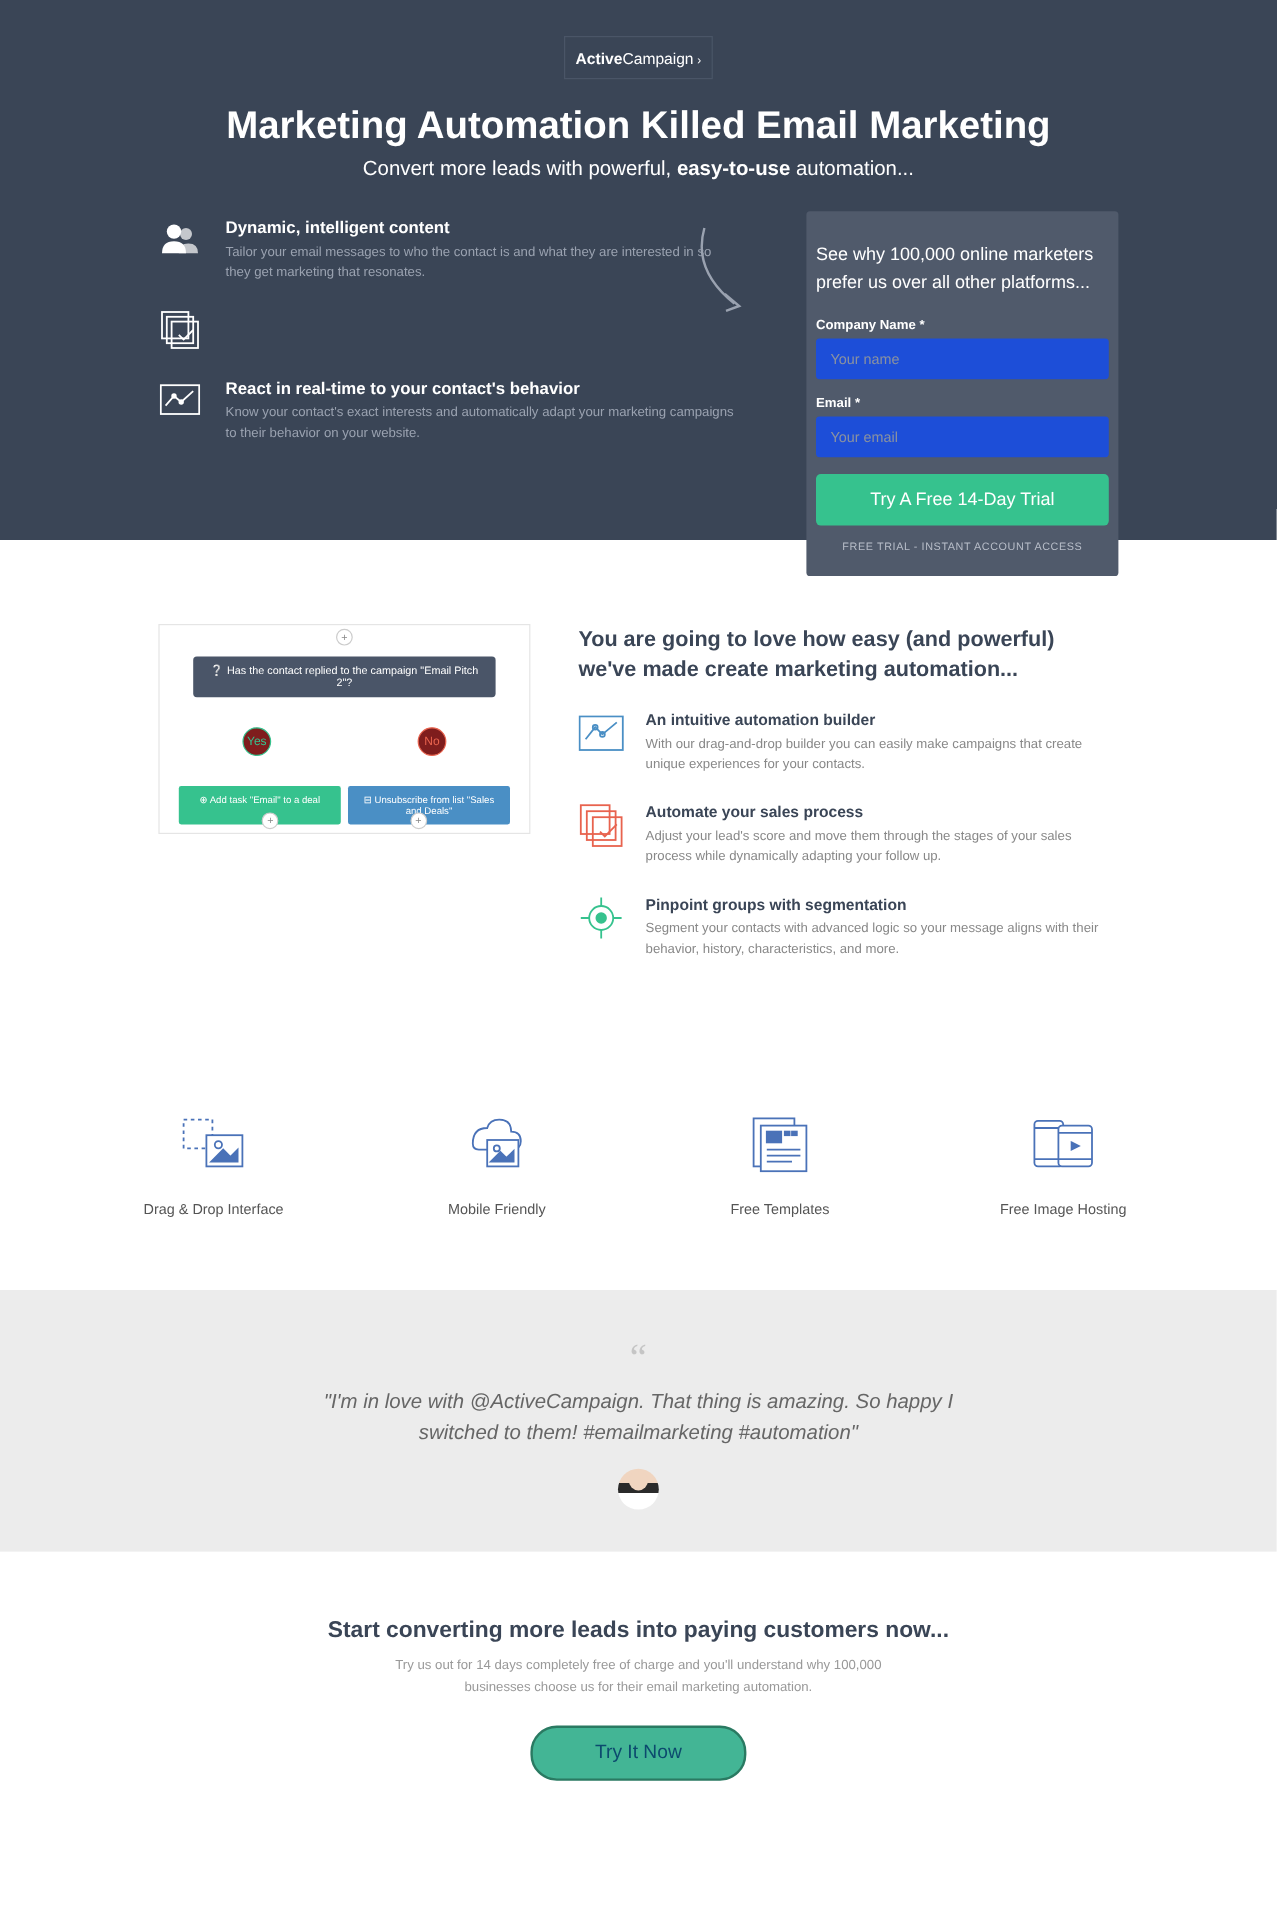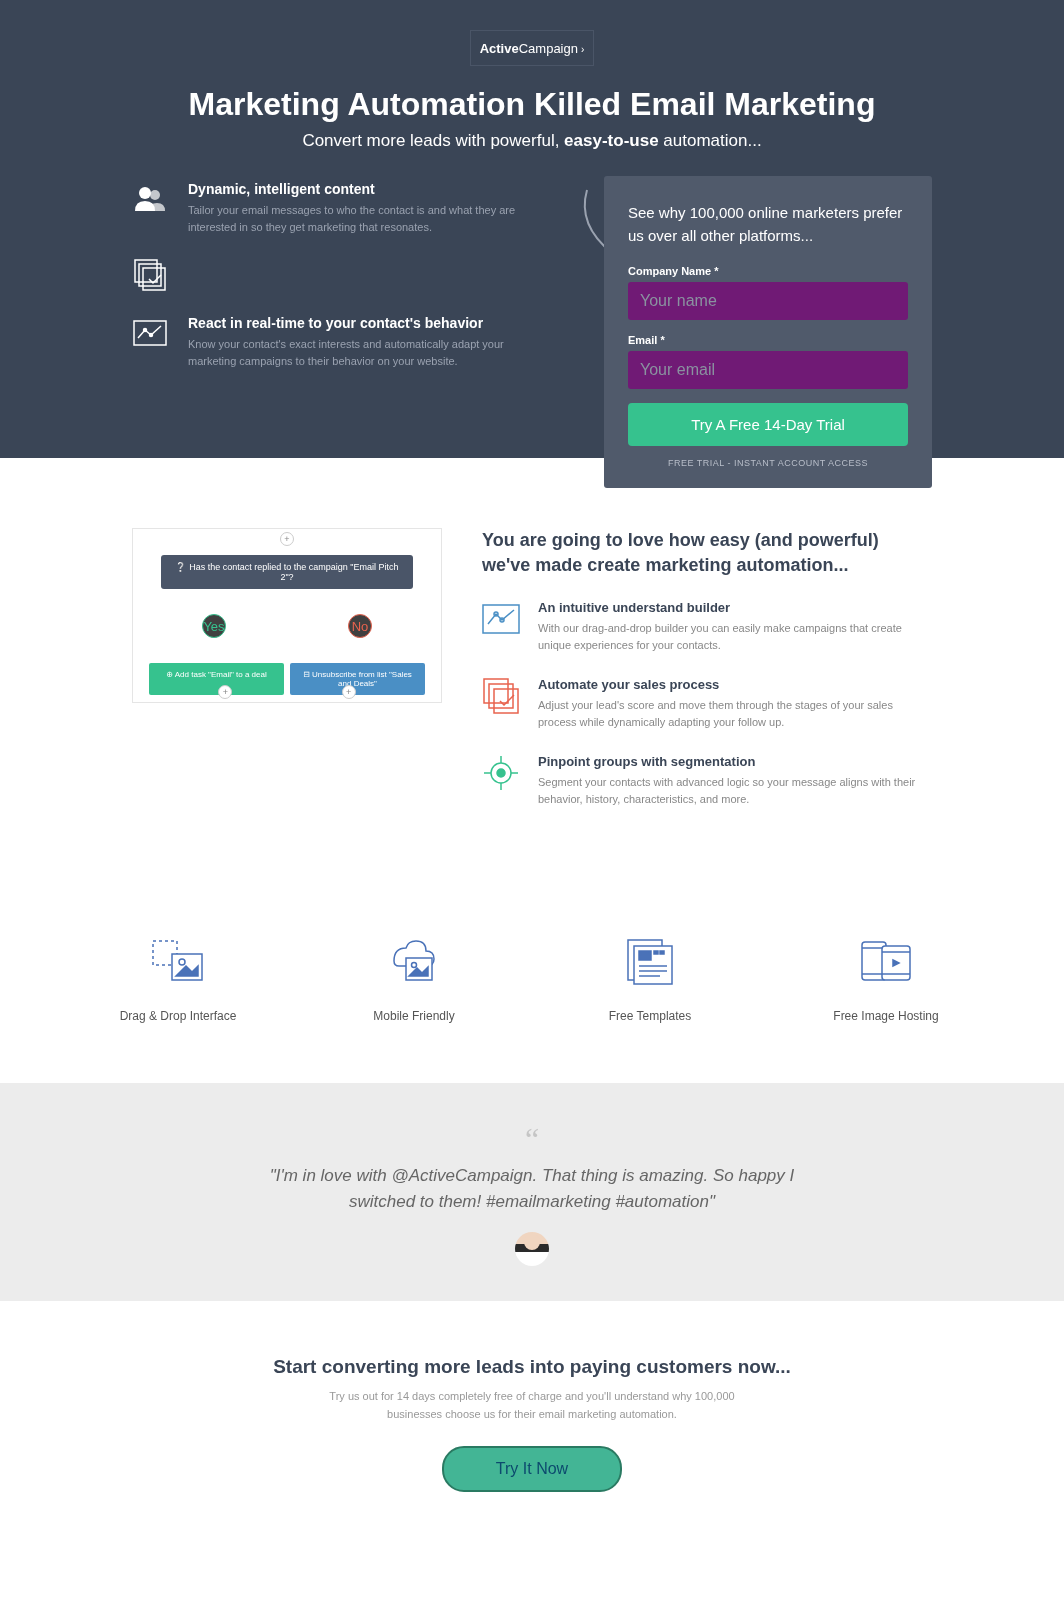--- a/index.html
+++ b/index.html
@@ -14,34 +14,34 @@
 .subhead { text-align: center; font-size: 17px; color: #ffffff; margin-bottom: 30px; }
 .subhead .bold { font-weight: 700; }
 .arrow-svg { position: absolute; left: 440px; top: 155px; }
 .section-title { font-size: 17px; font-weight: 700; color: #fff; margin: 30px 0 20px; }
 .hero-cols { display: flex; gap: 60px; align-items: flex-start; }
 .hero-left { flex: 1; padding-bottom: 40px; }
 .feature-row { display: flex; gap: 20px; margin-bottom: 22px; }
 .feature-icon { width: 36px; height: 36px; flex-shrink: 0; display: flex; align-items: center; justify-content: center; }
 .feature-text h4 { font-size: 14px; font-weight: 600; color: #fff; margin-bottom: 5px; }
 .feature-text p { font-size: 11px; color: #9aa2b0; line-height: 1.5; }
-.form-card { width: 328px; background: #505a6b; padding: 26px 24px 20px; border-radius: 3px; margin-top: -5px; margin-bottom: -30px; position: relative; z-index: 5; }
+.form-card { width: 260px; background: #505a6b; padding: 26px 8px 20px; border-radius: 3px; margin-top: -5px; margin-bottom: -30px; position: relative; z-index: 5; }
 .form-title { font-size: 15px; color: #fff; line-height: 1.5; margin-bottom: 18px; }
 .form-label { font-size: 11px; color: #fff; font-weight: 600; margin-bottom: 5px; display: block; }
-.form-input { width: 100%; background: #701a75; border: none; padding: 10px 12px; color: #fff; font-size: 16px; border-radius: 3px; margin-bottom: 14px; }
+.form-input { width: 100%; background: #1d4ed8; border: none; padding: 10px 12px; color: #fff; font-size: 12px; border-radius: 3px; margin-bottom: 14px; }
 .form-input::placeholder { color: #8a92a0; }
 .trial-btn { width: 100%; background: #36c28e; color: #fff; border: none; padding: 13px; font-size: 15px; border-radius: 4px; cursor: pointer; }
 .form-note { text-align: center; font-size: 9px; color: #b8bec9; margin-top: 12px; letter-spacing: 0.5px; }
 .love-section { padding: 70px 0 50px; }
 .love-cols { display: flex; gap: 40px; align-items: flex-start; }
 .flow-img { width: 310px; height: 175px; background: #fff; border: 1px solid #e5e5e5; padding: 8px; position: relative; }
 .flow-plus { position: absolute; width: 14px; height: 14px; border: 1px solid #ccc; border-radius: 50%; background: #fff; font-size: 9px; display: flex; align-items: center; justify-content: center; color: #888; left: 50%; transform: translateX(-50%); }
 .flow-q { background: #4a5568; color: #fff; font-size: 9px; padding: 7px 12px; border-radius: 3px; margin: 18px 20px 0; text-align: center; }
 .flow-branches { display: flex; justify-content: space-around; margin-top: 25px; }
-.flow-node { width: 24px; height: 24px; border-radius: 50%; border: 1px solid; display: flex; align-items: center; justify-content: center; font-size: 13px; background: #404040; }
+.flow-node { width: 24px; height: 24px; border-radius: 50%; border: 1px solid; display: flex; align-items: center; justify-content: center; font-size: 10px; background: #7f1d1d; }
 .flow-yes { border-color: #36c28e; color: #36c28e; }
 .flow-no { border-color: #e8634e; color: #e8634e; }
 .flow-actions { display: flex; gap: 6px; margin: 25px 8px 0; }
 .flow-action { flex: 1; padding: 7px; font-size: 8px; color: #fff; text-align: center; border-radius: 2px; }
 .flow-green { background: #36c28e; }
 .flow-blue { background: #4a8fc5; }
 .love-right { flex: 1; }
 .love-title { font-size: 18px; font-weight: 700; color: #3a4556; line-height: 1.4; margin-bottom: 22px; }
 .love-item { display: flex; gap: 18px; margin-bottom: 24px; }
 .love-icon { width: 38px; height: 38px; flex-shrink: 0; display: flex; align-items: center; justify-content: center; }
@@ -155,21 +155,21 @@
         <div class="love-item">
           <div class="love-icon">
               <svg width="38" height="30" viewBox="0 0 38 30" fill="none" stroke="#4a8fc5" stroke-width="1.5">
                 <rect x="1" y="1" width="36" height="28"></rect>
                 <path d="M6,20 L14,10 L20,16 L32,6"></path>
                 <circle cx="14" cy="10" r="2"></circle>
                 <circle cx="20" cy="16" r="2"></circle>
               </svg>
             </div>
           <div class="love-text">
-              <h5>An intuitive understand builder</h5>
+              <h5>An intuitive automation builder</h5>
               <p>With our drag-and-drop builder you can easily make campaigns that create unique experiences for your contacts.</p>
             </div>
         </div>
         <div class="love-item">
           <div class="love-icon">
               <svg width="38" height="38" viewBox="0 0 38 38" fill="none" stroke="#e8634e" stroke-width="1.5">
                 <rect x="2" y="2" width="24" height="24"></rect>
                 <rect x="7" y="7" width="24" height="24"></rect>
                 <rect x="12" y="12" width="24" height="24"></rect>
                 <path d="M18,24 L22,28 L32,18"></path>

